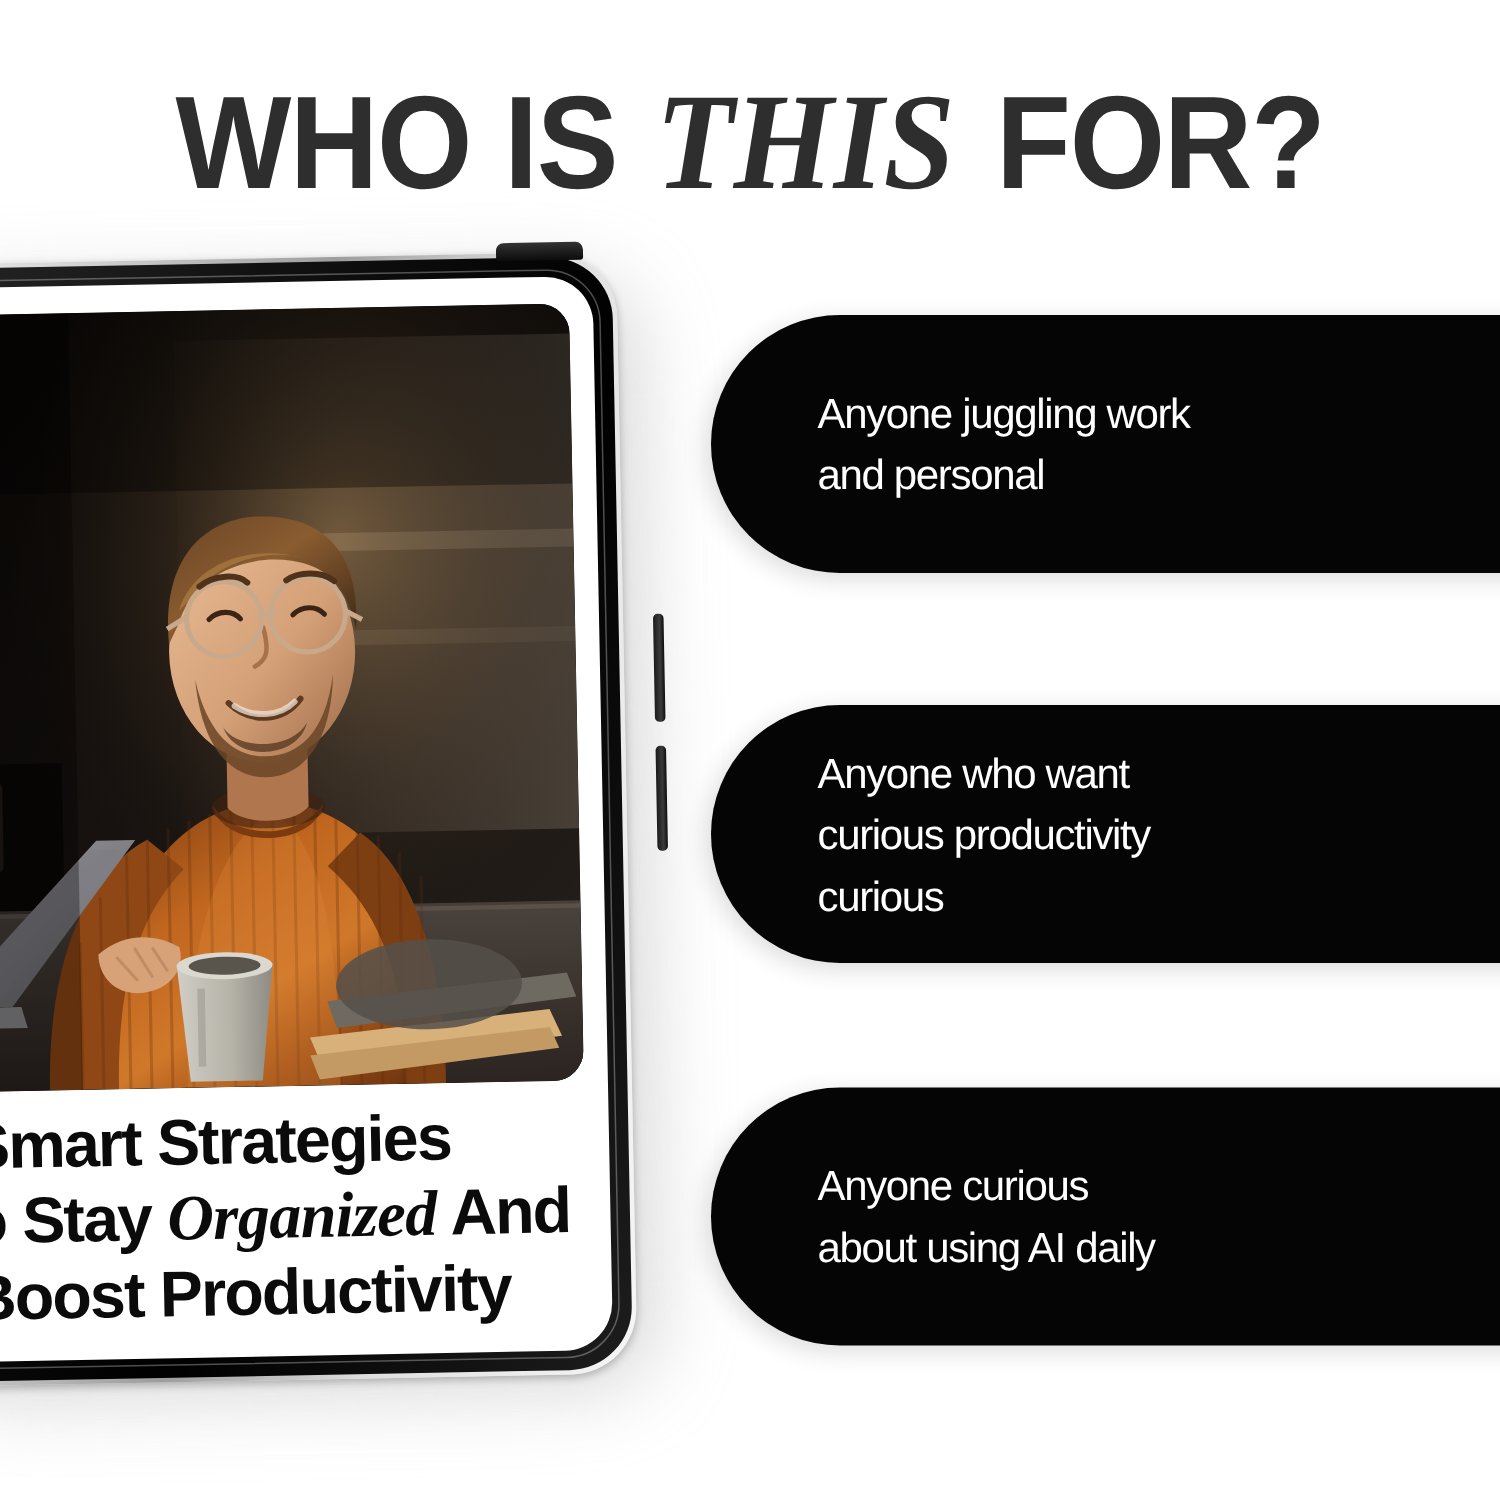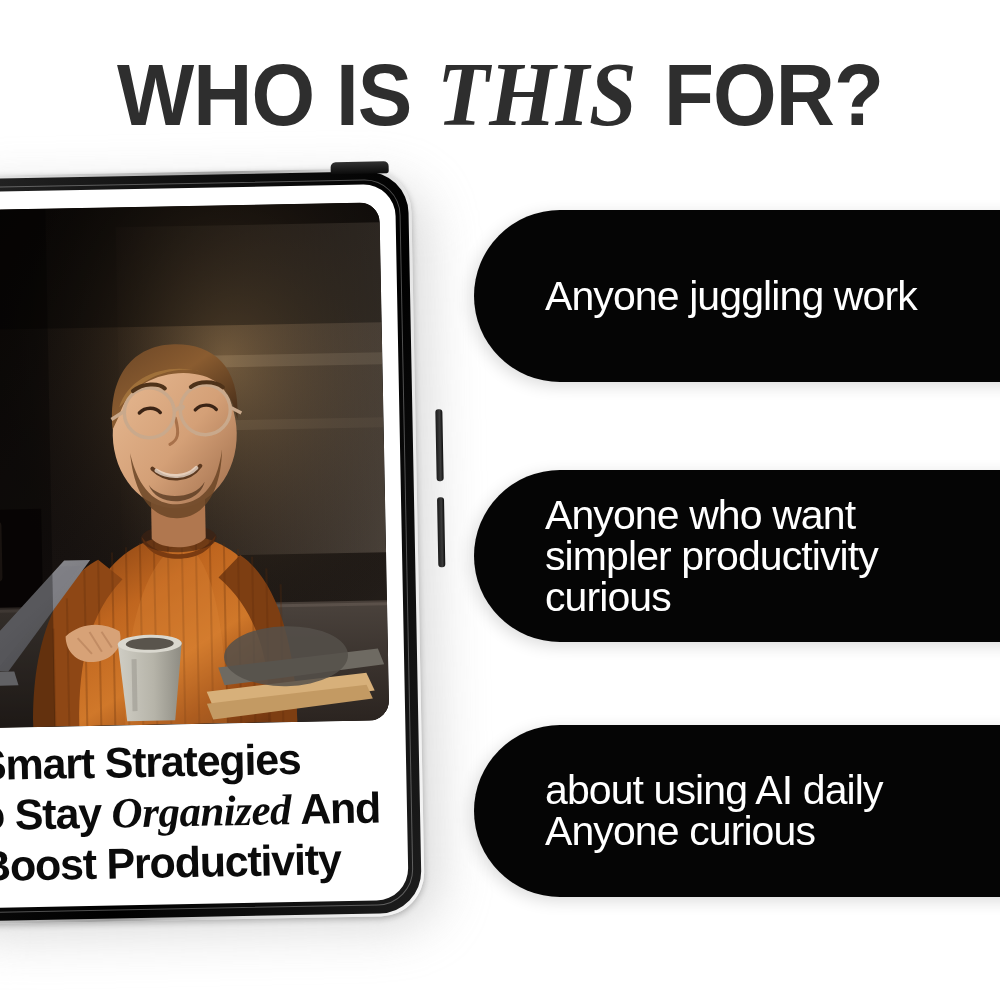--- a/index.html
+++ b/index.html
@@ -156,21 +156,21 @@
     background:#050505;
     border-radius:86px 0 0 86px;
     display:flex;
     align-items:center;
     box-shadow:-3px 4px 16px rgba(0,0,0,.14);
   }
   .pill-text {
     color:#ffffff;
     font-family:"Liberation Sans", sans-serif;
     font-weight:400;
-    font-size:41px;
+    font-size:28px;
     line-height:41px;
     letter-spacing:-0.9px;
     padding-left:71px;
     padding-right:20px;
   }
   .pill-text .pl { display:block; }
 
   #pill-1 { top:210px; height:172px; }
   #pill-2 { top:470px; height:172px; }
   #pill-3 { top:725px; height:172px; }
@@ -347,31 +347,32 @@
         <span class="cap-line"><span>o Stay </span><span class="cap-em">Organized</span><span> And</span></span>
         <span class="cap-line">Boost Productivity</span>
       </div>
 
     </div>
   </div>
 
   <div class="pill" id="pill-1">
     <div class="pill-text">
       <span class="pl">Anyone juggling work</span>
+      <span class="pl">and personal</span>
     </div>
   </div>
 
   <div class="pill" id="pill-2">
     <div class="pill-text">
       <span class="pl">Anyone who want</span>
-      <span class="pl">simpler productivity</span>
+      <span class="pl">curious productivity</span>
       <span class="pl">curious</span>
     </div>
   </div>
 
   <div class="pill" id="pill-3">
     <div class="pill-text">
+      <span class="pl">Anyone curious</span>
       <span class="pl">about using AI daily</span>
-      <span class="pl">Anyone curious</span>
     </div>
   </div>
 
 </div>
 
 </body></html>

